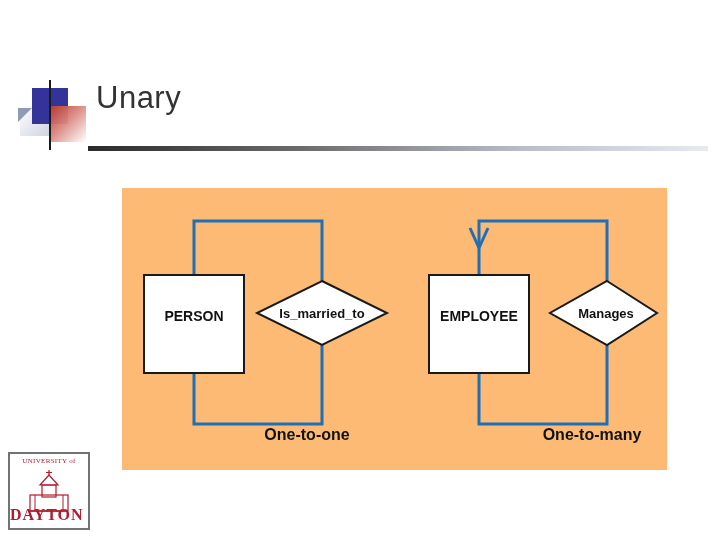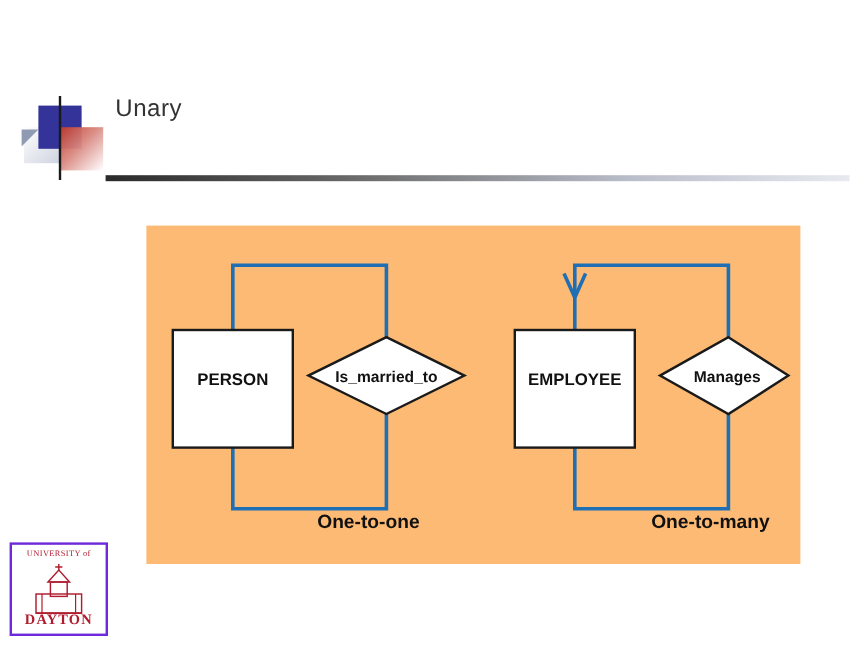--- a/index.html
+++ b/index.html
@@ -63,21 +63,21 @@
     width: 0;
     height: 0;
     border-left: 14px solid #8f9bb3;
     border-bottom: 14px solid transparent;
   }
 
   .slide-title {
     position: absolute;
     left: 96px;
     top: 80px;
-    font-size: 20px;
+    font-size: 31px;
     color: #333333;
     letter-spacing: 0.5px;
     white-space: nowrap;
   }
 
   .title-rule {
     position: absolute;
     left: 88px;
     top: 146px;
     width: 620px;
@@ -107,42 +107,42 @@
     fill: #111111;
   }
 
   
   .logo {
     position: absolute;
     left: 8px;
     top: 452px;
     width: 82px;
     height: 78px;
-    border: 2px solid #6d28d9;
+    border: 2px solid #737373;
     background: #ffffff;
     box-sizing: border-box;
   }
   .logo-top {
     position: absolute;
     left: 0;
     top: 3px;
     width: 100%;
     text-align: center;
     font-size: 7px;
     color: #b01c2e;
     letter-spacing: 0.3px;
     font-family: "Liberation Serif", serif;
   }
   .logo-bottom {
     position: absolute;
     left: 0;
     bottom: 4px;
     width: 100%;
-    text-align: center;
-    font-size: 12px;
+    text-align: left;
+    font-size: 16px;
     font-weight: bold;
     color: #b01c2e;
     letter-spacing: 1px;
     font-family: "Liberation Serif", serif;
   }
   .logo-art {
     position: absolute;
     left: 14px;
     top: 15px;
     width: 50px;

